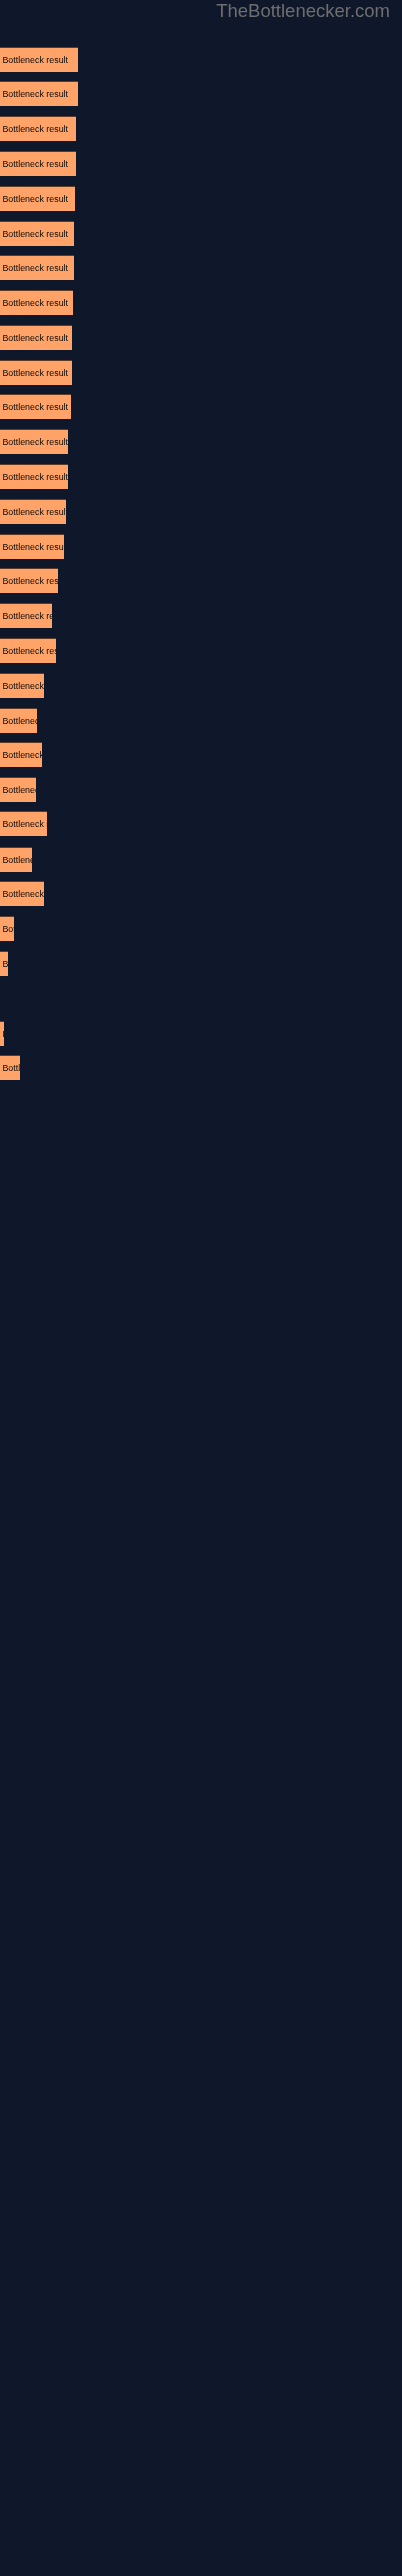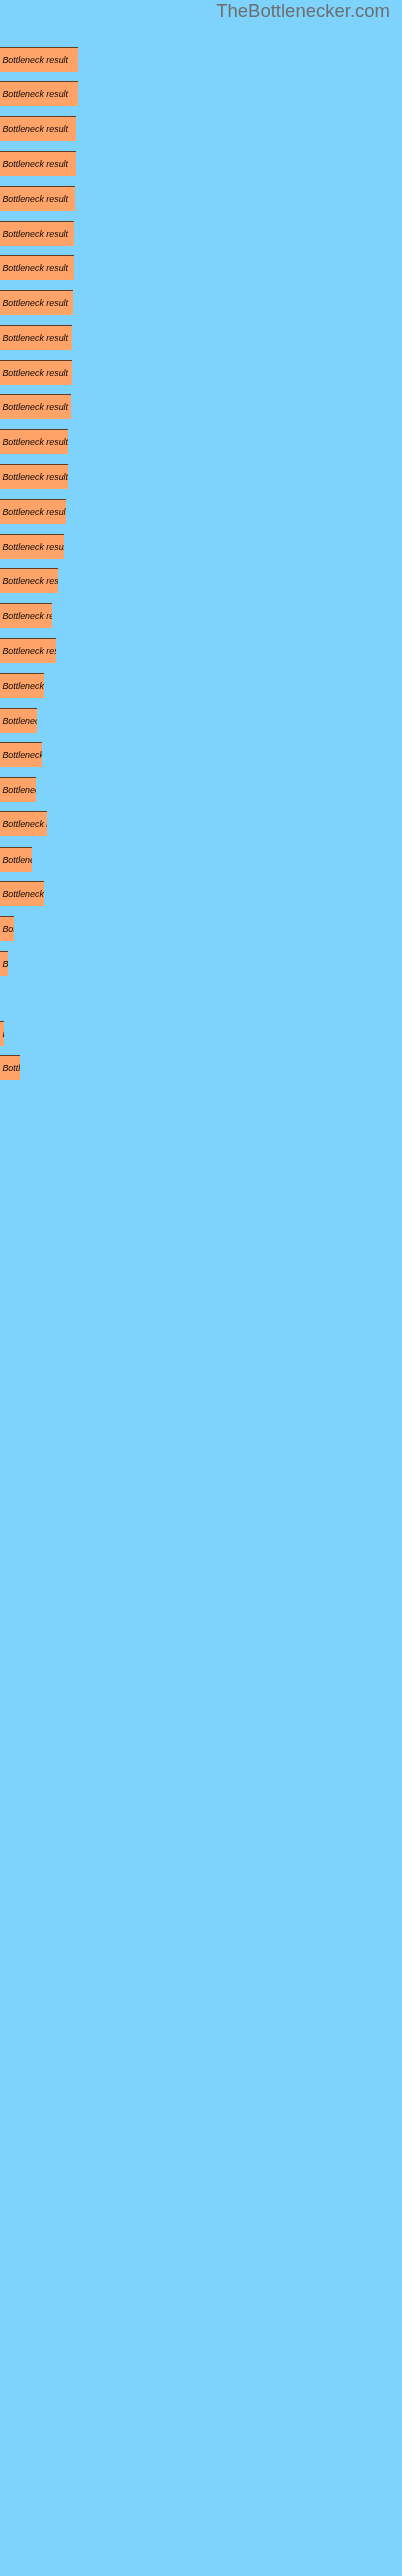--- a/index.html
+++ b/index.html
@@ -11,21 +11,21 @@
     width: 403px;
     height: 2576px;
     position: relative;
     overflow: hidden;
     font-family: "Liberation Sans", sans-serif;
   }
   #chart-root {
     position: relative;
     width: 403px;
     height: 2576px;
-    background: #7dd3fc;
+    background: #0f172a;
   }
   #watermark {
     position: absolute;
     top: 0px;
     left: 0px;
     width: 390px;
     text-align: right;
     font-family: "Liberation Sans", sans-serif;
     font-size: 18.5px;
     line-height: 22px;
@@ -42,21 +42,20 @@
     height: 2576px;
   }
   .bar {
     position: absolute;
     left: 0px;
     box-sizing: border-box;
     background: #ffa368;
     border-top: 1.6px solid #5e3b22;
     overflow: hidden;
     white-space: nowrap;
-    font-style: italic;
   }
   .bar-label {
     position: absolute;
     left: 2.4px;
     top: 50%;
     transform: translateY(-50%);
     font-family: "Liberation Sans", sans-serif;
     font-size: 8.9px;
     line-height: 10.5px;
     color: #0a0a0a;

